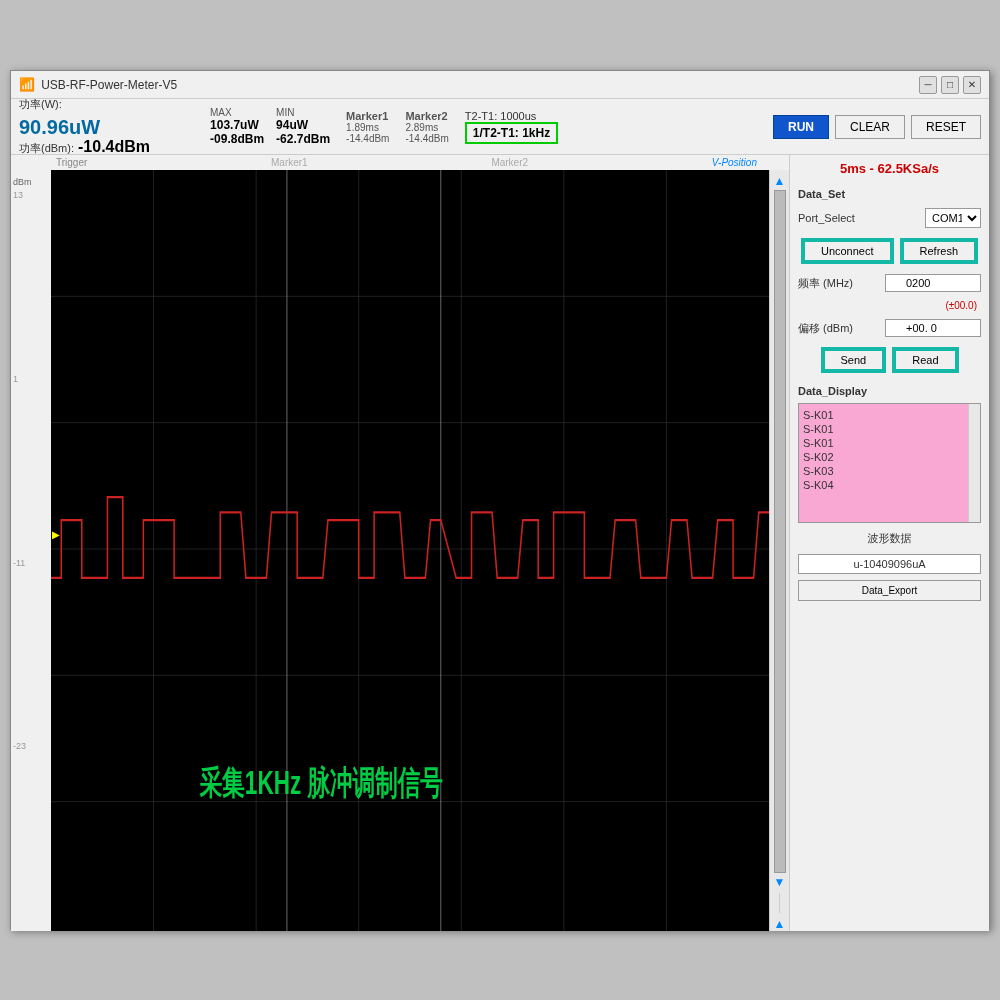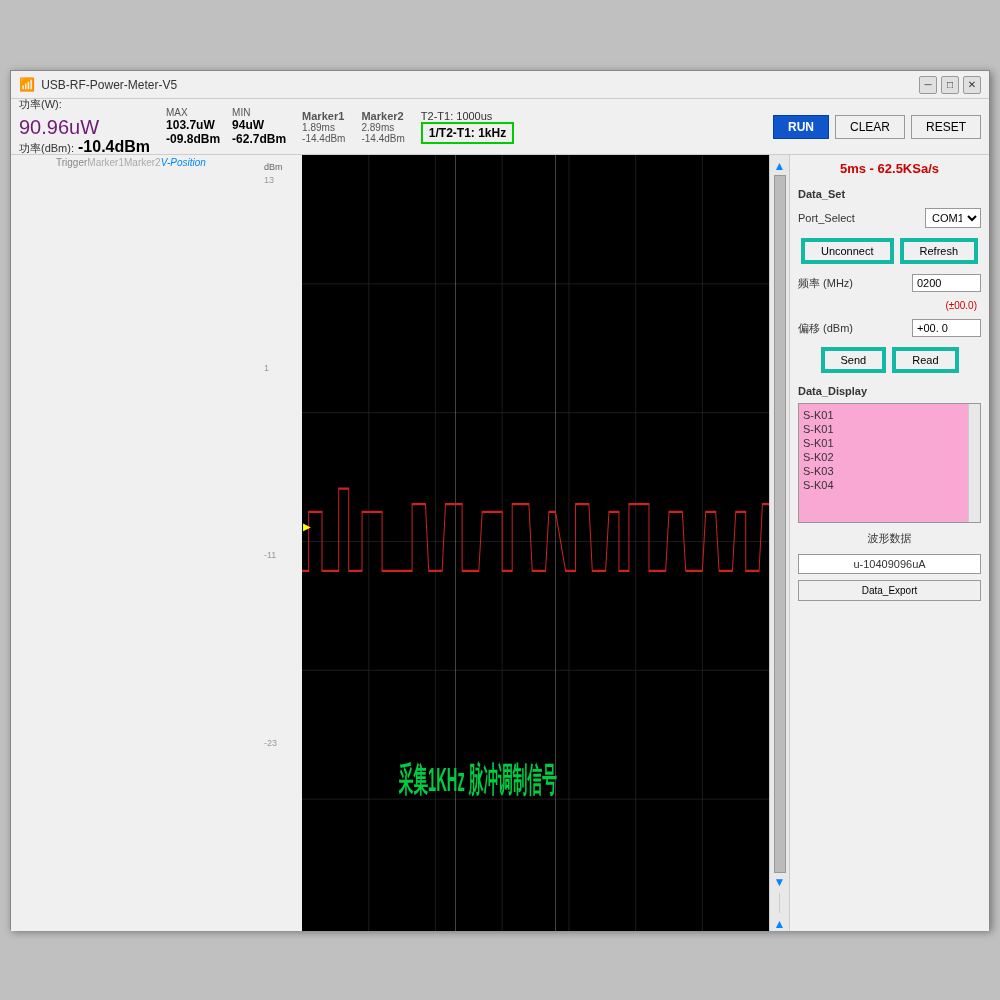--- a/index.html
+++ b/index.html
@@ -63,29 +63,29 @@
       background: #f0f0f0;
       border-bottom: 1px solid #ccc;
       gap: 16px;
       height: 56px;
     }
     .power-group {
       display: flex;
       flex-direction: column;
     }
     .power-label { font-size: 11px; color: #333; }
-    .power-value { font-size: 20px; font-weight: normal; color: #701a75; line-height: 1.1; }
+    .power-value { font-size: 20px; font-weight: bold; color: #0369a1; line-height: 1.1; }
     .power-subvalue { font-size: 16px; font-weight: bold; color: #000; }
     
     .stat-group {
       display: flex;
       flex-direction: column;
       font-size: 11px;
     }
-    .stat-row { display: flex; gap: 12px; }
+    .stat-row { display: flex; gap: 12px; margin-left: 44px; }
     .stat-item { display: flex; flex-direction: column; }
     .stat-label { font-size: 10px; color: #555; }
     .stat-val { font-size: 12px; font-weight: bold; color: #000; }
     
     .marker-group {
       display: flex;
       gap: 16px;
     }
     .marker-item { display: flex; flex-direction: column; font-size: 10px; color: #555; }
     
@@ -136,24 +136,23 @@
     }
     
     .main-area {
       display: flex;
       height: calc(860px - 28px - 56px);
     }
     
     .chart-area {
       flex: 1;
       display: flex;
-      flex-direction: row;
+      flex-direction: column;
       position: relative;
       background: #f0f0f0;
-      gap: 24px;
     }
     
     .chart-wrapper {
       flex: 1;
       position: relative;
       display: flex;
     }
     
     .oscilloscope {
       flex: 1;
@@ -196,23 +195,23 @@
     .field-row {
       display: flex;
       align-items: center;
       justify-content: space-between;
       margin: 2px 0;
     }
     .field-label { font-size: 11px; color: #333; }
     .field-input {
       border: 1px solid #999;
       background: white;
-      padding: 2px 4px;
-      font-size: 11px;
-      width: 69px;
+      padding: 2px 20px;
+      font-size: 11px;
+      width: 96px;
     }
     .field-select {
       border: 1px solid #999;
       background: white;
       padding: 2px 2px;
       font-size: 11px;
       width: 56px;
     }
     
     .btn-row {

